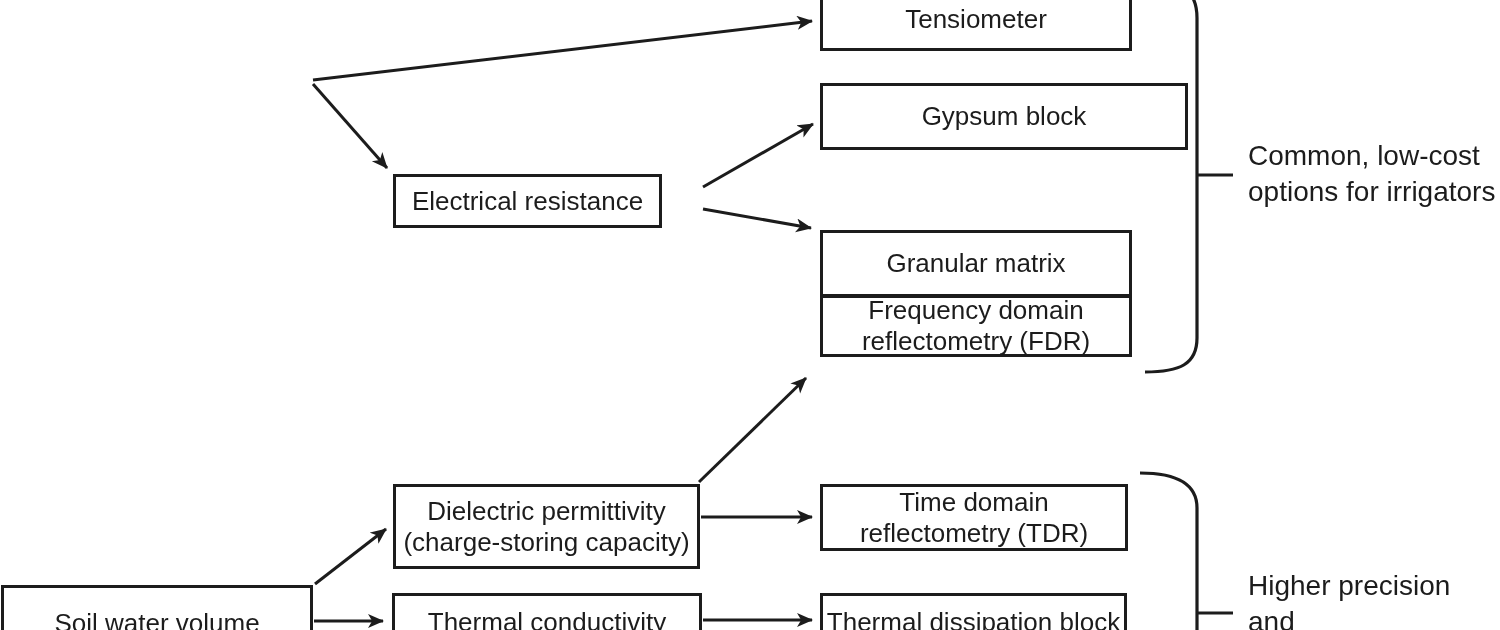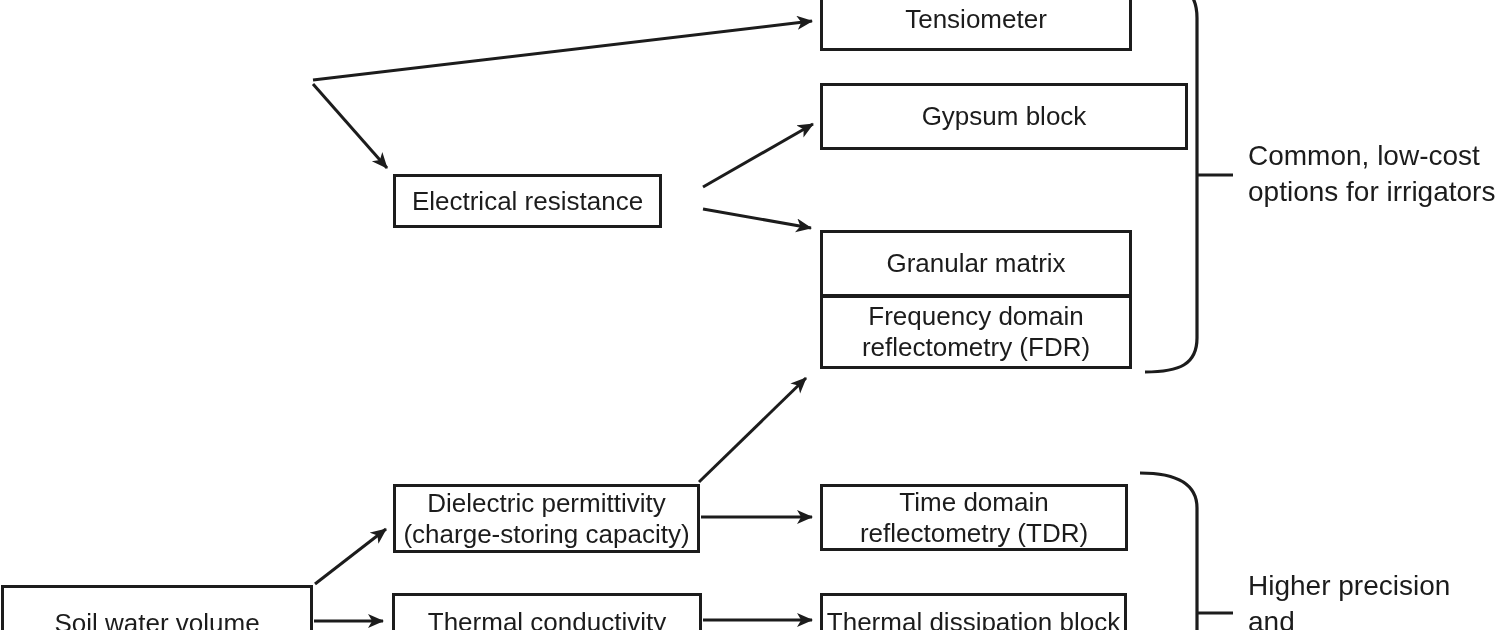--- a/index.html
+++ b/index.html
@@ -42,22 +42,22 @@
     line-height: 36px;
     white-space: pre-line;
   }
 
   
   #n-tension        { left: 1px;   top: 43px;  width: 311px; height: 74px; }
   #n-electrical     { left: 393px; top: 174px; width: 269px; height: 54px; }
   #n-tensiometer    { left: 820px; top: -12px; width: 312px; height: 63px; }
   #n-gypsum         { left: 820px; top: 83px;  width: 368px; height: 67px; }
   #n-granular       { left: 820px; top: 190px; width: 312px; height: 67px; margin-top: 40px; }
-  #n-fdr            { left: 820px; top: 295px; width: 312px; height: 74px; }
-  #n-dielectric     { left: 393px; top: 484px; width: 307px; height: 69px; }
+  #n-fdr            { left: 820px; top: 295px; width: 312px; height: 62px; }
+  #n-dielectric     { left: 393px; top: 484px; width: 307px; height: 85px; }
   #n-volume         { left: 1px;   top: 585px; width: 312px; height: 76px; }
   #n-thermalcond    { left: 392px; top: 593px; width: 310px; height: 58px; }
   #n-tdr            { left: 820px; top: 484px; width: 308px; height: 67px; }
   #n-dissipation    { left: 820px; top: 593px; width: 307px; height: 58px; }
 
   #lab-common  { left: 1248px; top: 138px; width: 250px; }
   #lab-higher  { left: 1248px; top: 568px; width: 252px; }
 </style>
 </head>
 <body>

